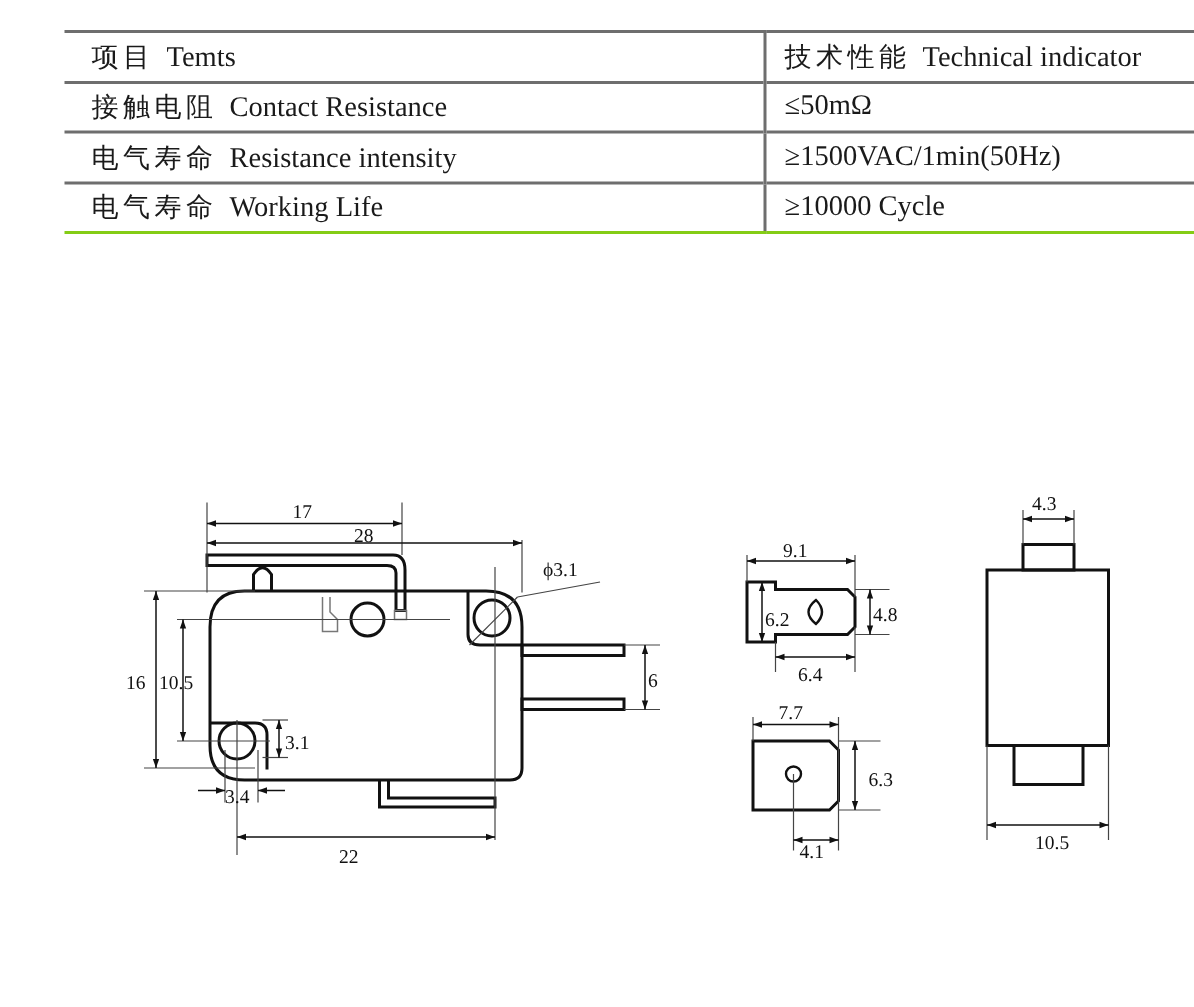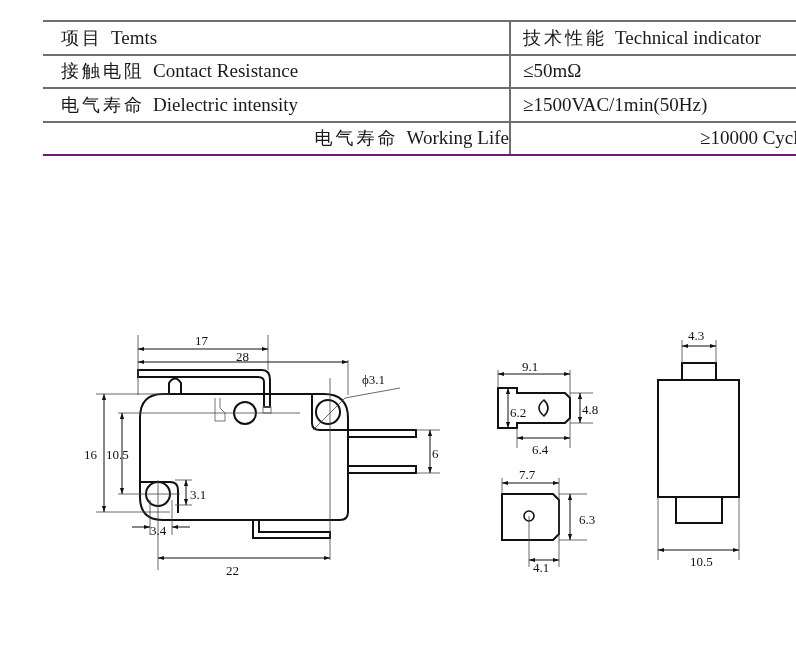--- a/index.html
+++ b/index.html
@@ -1,42 +1,42 @@
 <!DOCTYPE html>
 <html><head>
 <meta charset="utf-8">
 <style>
   html, body { margin:0; padding:0; background:#ffffff; }
   body { width:796px; height:671px; position:relative; overflow:hidden;
          font-family:"DejaVu Serif", "Liberation Serif", serif; color:#1a1a1a; }
   .spec-table { position:absolute; left:43px; top:20px; width:764px; border-collapse:collapse; }
   .spec-table td { height:31.5px; padding:0; font-size:19px; white-space:nowrap;
                    border-top:2px solid #6e6e6e; font-family:"Liberation Serif", serif; }
-  .spec-table tr:last-child td { border-bottom:2px solid #701a75;text-align:right; }
+  .spec-table tr:last-child td { border-bottom:2px solid #84cc16; }
   .spec-table td.c1 { width:448px; padding-left:18px; border-right:2px solid #6e6e6e; }
   .spec-table td.c2 { padding-left:12px; }
   .zh { letter-spacing:3px; margin-right:8px; font-family:"DejaVu Sans", sans-serif; font-size:18px; }
   svg { position:absolute; left:0; top:0; }
   svg text { font-family:"Liberation Serif", serif; font-size:13px; fill:#111; }
 </style>
 </head>
 <body>
 
 <table class="spec-table">
   <tbody>
       <tr>
     <td class="c1"><span class="zh">项目</span><span>Temts</span></td>
     <td class="c2"><span class="zh">技术性能</span><span>Technical indicator</span></td>
   </tr>
   <tr>
     <td class="c1"><span class="zh">接触电阻</span><span>Contact Resistance</span></td>
     <td class="c2">≤50mΩ</td>
   </tr>
   <tr>
-    <td class="c1"><span class="zh">电气寿命</span><span>Dielectric intensity</span></td>
+    <td class="c1"><span class="zh">电气寿命</span><span>Resistance intensity</span></td>
     <td class="c2">≥1500VAC/1min(50Hz)</td>
   </tr>
   <tr>
     <td class="c1"><span class="zh">电气寿命</span><span>Working Life</span></td>
     <td class="c2">≥10000 Cycle</td>
   </tr>
 </tbody>
   </table>
 
 <svg width="796" height="671" viewBox="0 0 796 671">

